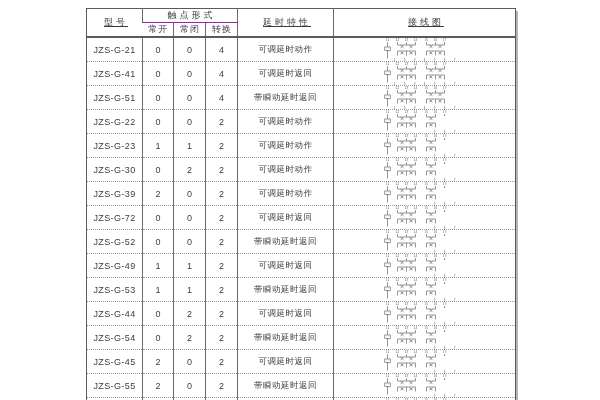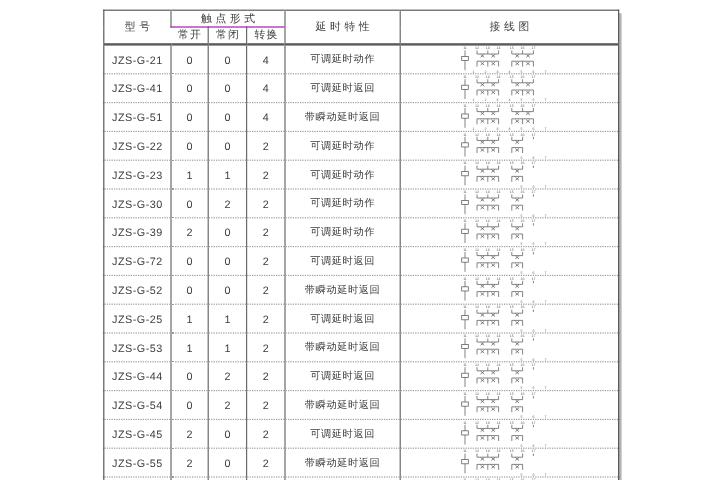--- a/index.html
+++ b/index.html
@@ -25,21 +25,21 @@
   table.spec{border:1px solid #5a5a5a;border-bottom:2px solid #5a5a5a;}
   
   table.spec th,table.spec td{border-left:1px solid #6a6a6a;}
   table.spec th:first-child,table.spec td:first-child{border-left:none;}
   
   thead th{
     font-weight:normal;letter-spacing:3px;text-indent:3px;
     border-bottom:1px solid #a21caf;height:12px;
   }
   thead tr.sub th{height:12px;border-bottom:2px solid #5a5a5a;letter-spacing:1px;text-indent:1px;margin-top:18px;}
-  thead th.span2{border-bottom:2px solid #5a5a5a;}
+  thead th.span2{border-bottom:2px solid #5a5a5a;text-decoration:underline;}
   
   tbody td{border-top:1px dotted #9a9a9a;height:22px;}
   tbody tr:first-child td{border-top:none;}
   td.model{letter-spacing:0.4px;margin-top:10px;}
   td.delay{font-size:8.5px;letter-spacing:0.5px;}
   td.diag svg{width:86px;height:23px;display:block;margin:0 auto;}
   
   col.c-model{width:56px;}
   col.c-no{width:31px;}
   col.c-nc{width:32px;}
@@ -563,21 +563,21 @@
               <line x1="94" y1="27.5" x2="100" y2="32.5" stroke="#5f5f5f" stroke-width="1.3"></line>
               <line x1="100" y1="27.5" x2="94" y2="32.5" stroke="#5f5f5f" stroke-width="1.3"></line>
               <text x="104" y="45" font-size="6" text-anchor="middle" fill="#5f5f5f">5</text>
               <text x="124" y="45" font-size="6" text-anchor="middle" fill="#5f5f5f">6</text>
               <text x="144" y="45" font-size="6" text-anchor="middle" fill="#5f5f5f">7</text>
             </svg>
     </td>
   </tr>
 
   <tr>
-    <td class="model">JZS-G-25</td>
+    <td class="model">JZS-G-49</td>
     <td>1</td>
     <td>1</td>
     <td>2</td>
     <td class="delay">可调延时返回</td>
     <td class="diag">
       <svg viewBox="0 0 170 46">
               <text x="10" y="6" font-size="6" text-anchor="middle" fill="#5f5f5f">11</text>
               <line x1="10" y1="8" x2="10" y2="18" stroke="#5f5f5f" stroke-width="1.3"></line>
               <rect x="4.5" y="18" width="11" height="7" fill="none" stroke="#5f5f5f" stroke-width="1.3"></rect>
               <line x1="10" y1="25" x2="10" y2="41" stroke="#5f5f5f" stroke-width="1.3"></line>

